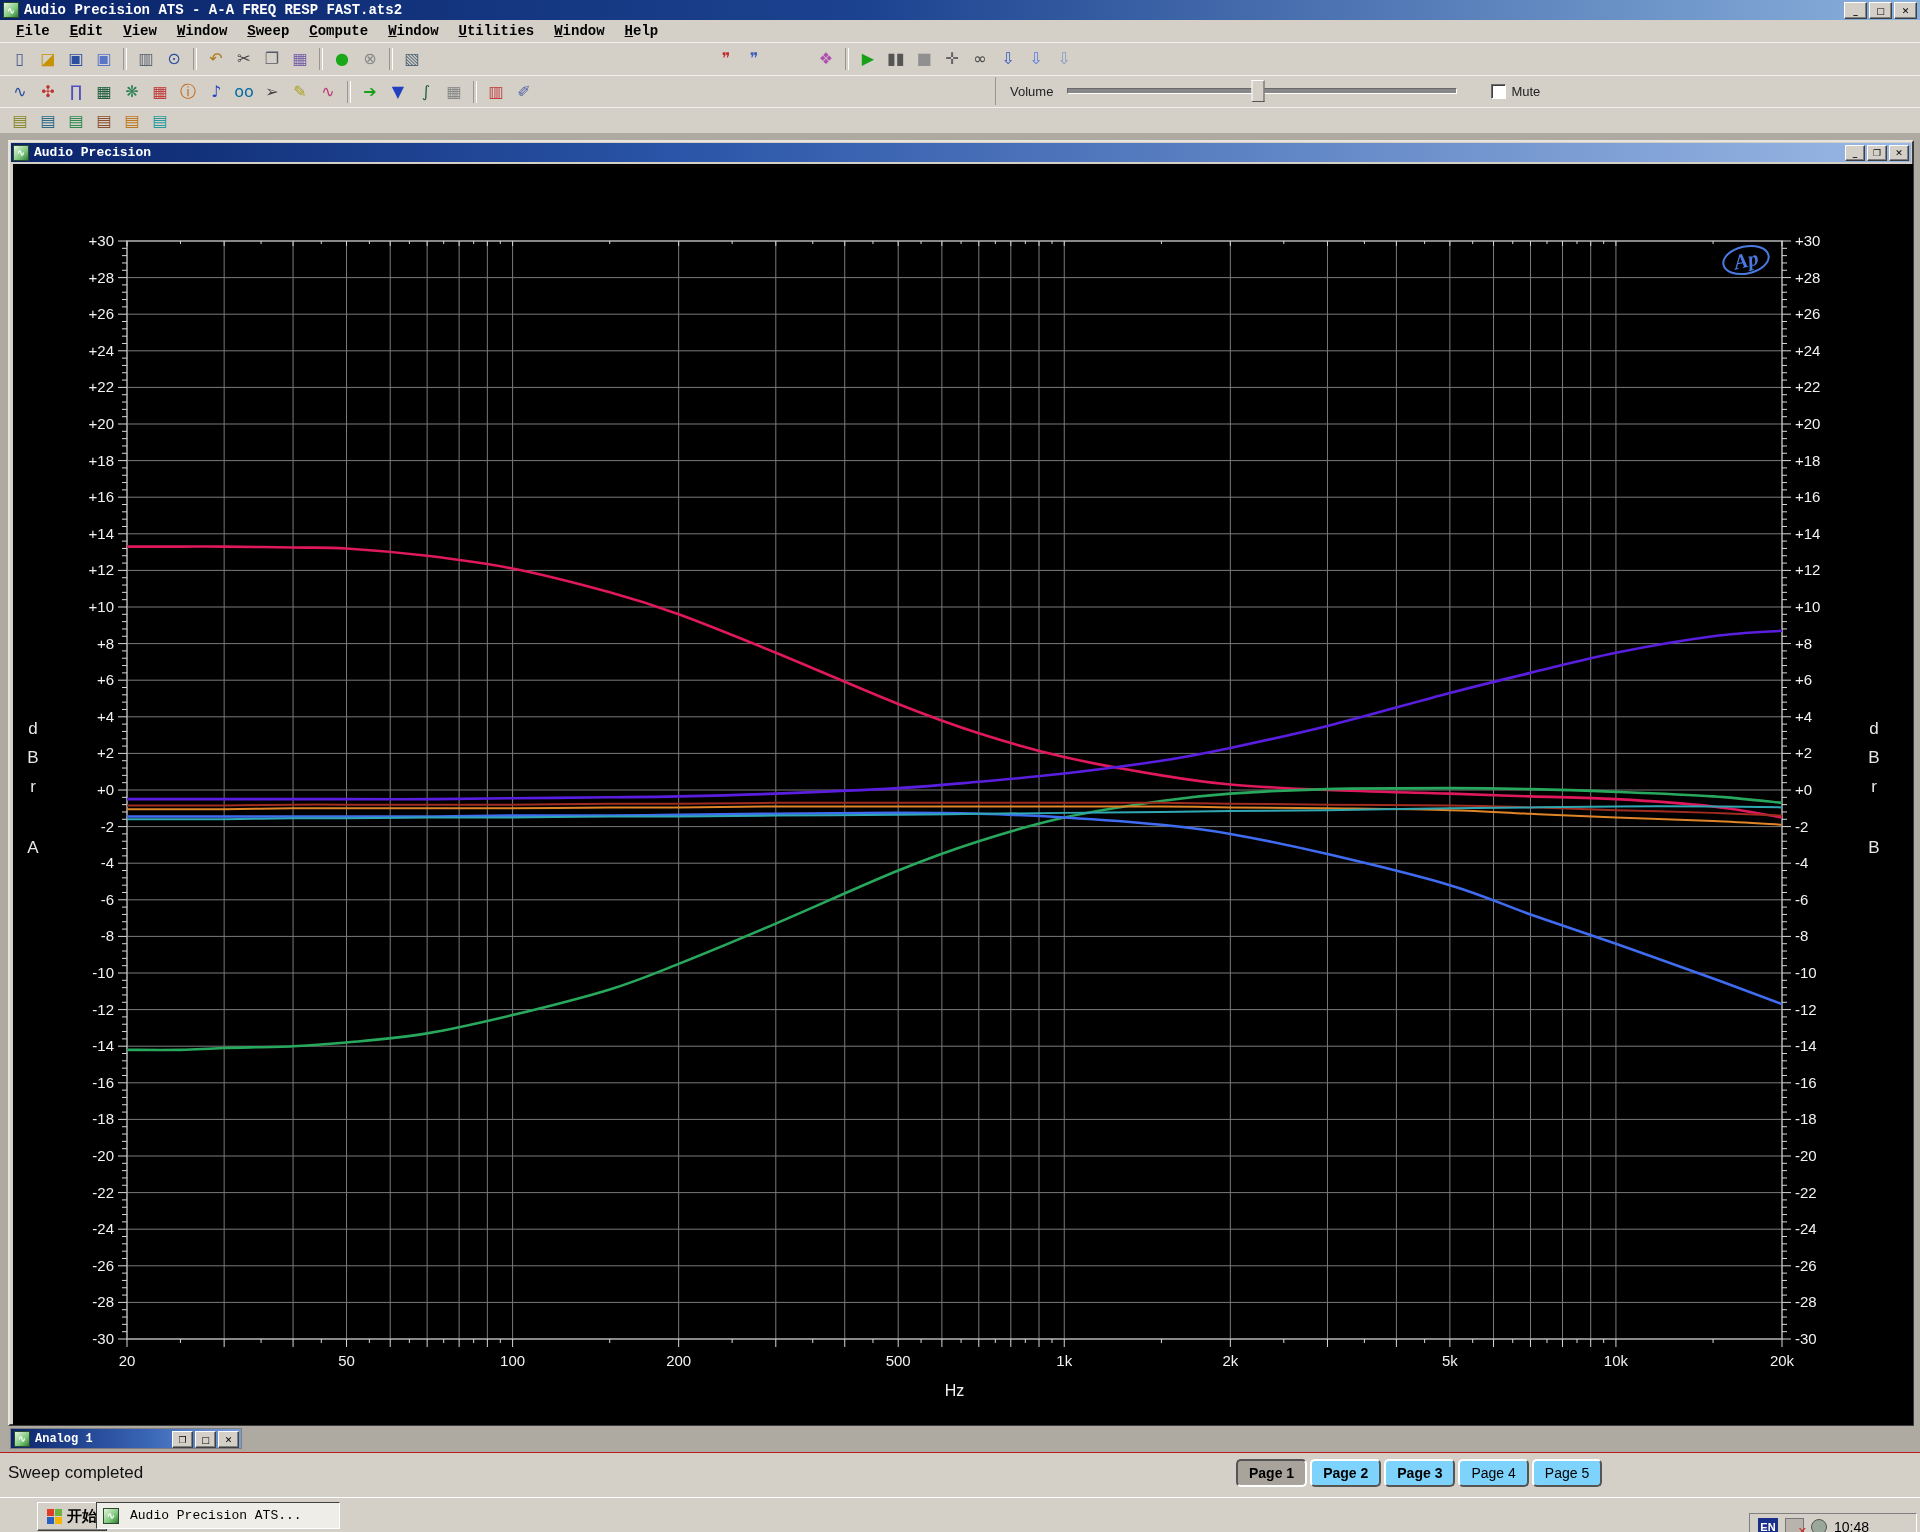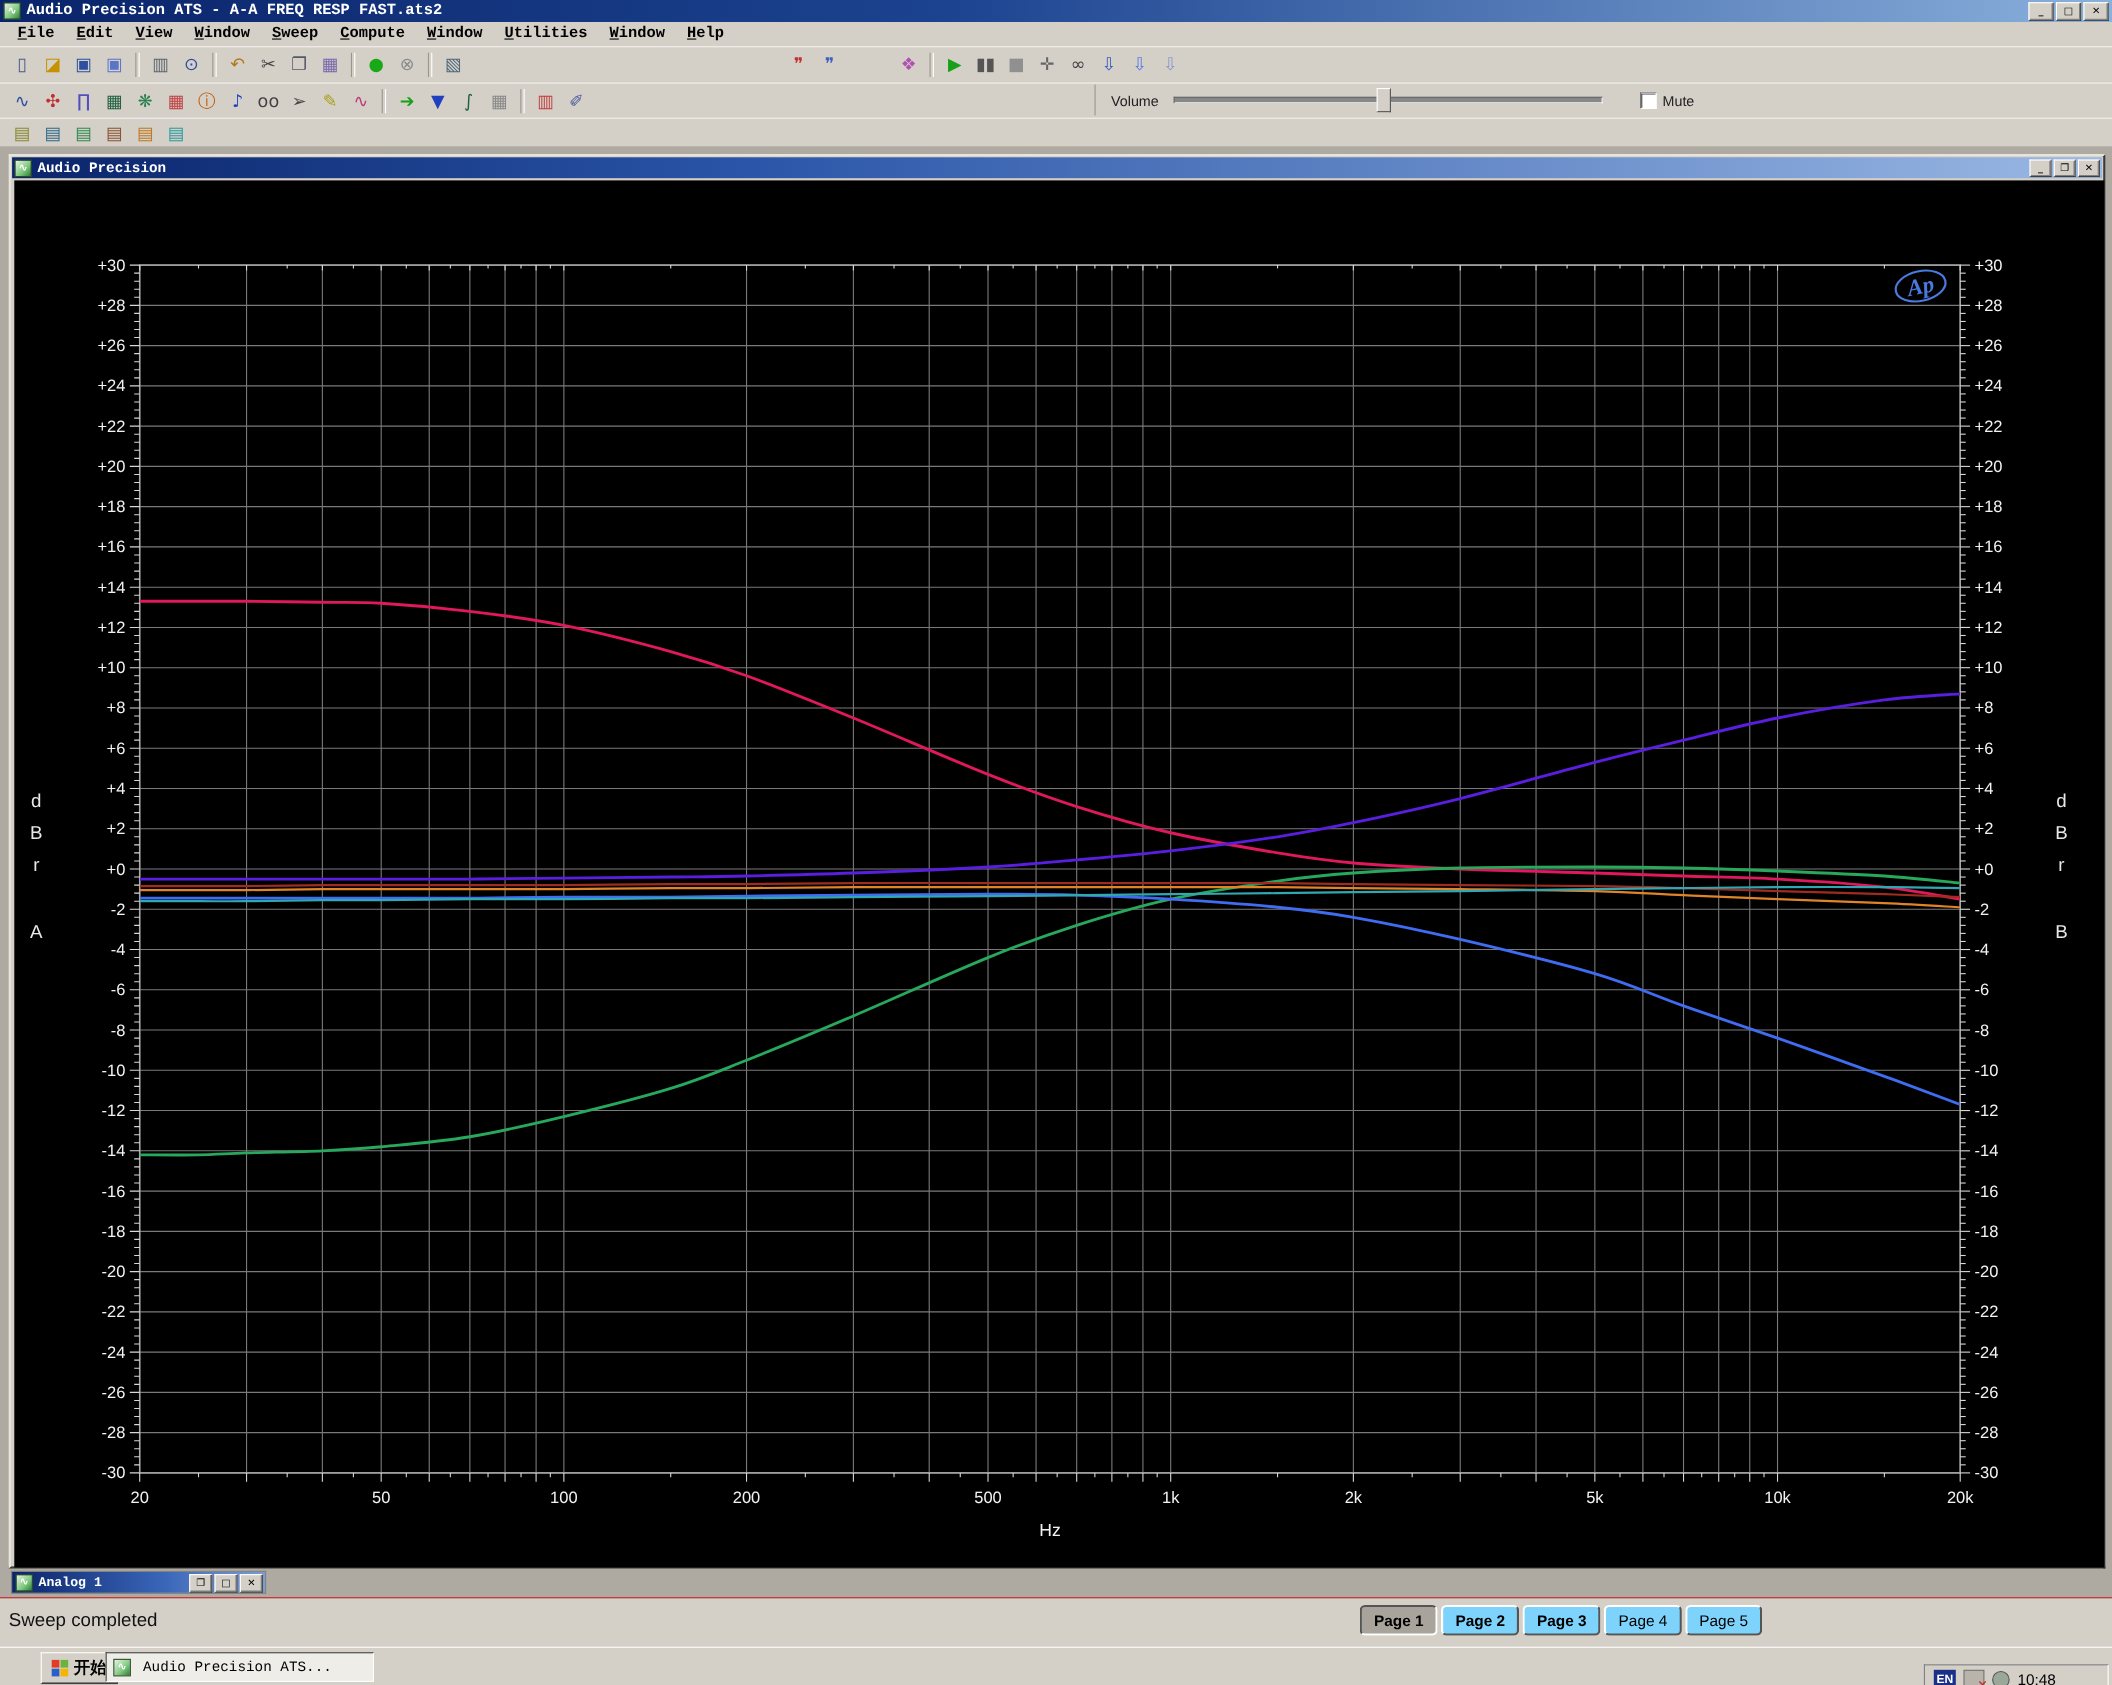--- a/index.html
+++ b/index.html
@@ -227,21 +227,21 @@
         <div class="tbtn">
           <span class="glyph" style="color: rgb(192, 64, 64);">▦</span>
         </div>
         <div class="tbtn">
           <span class="glyph" style="color: rgb(192, 96, 16);">ⓘ</span>
         </div>
         <div class="tbtn">
           <span class="glyph" style="color: rgb(32, 64, 192);">♪</span>
         </div>
         <div class="tbtn">
-          <span class="glyph" style="color: #404040;">oo</span>
+          <span class="glyph" style="color: #0369a1;">oo</span>
         </div>
         <div class="tbtn">
           <span class="glyph" style="color: rgb(68, 68, 68);">➢</span>
         </div>
         <div class="tbtn">
           <span class="glyph" style="color: rgb(168, 160, 32);">✎</span>
         </div>
         <div class="tbtn">
           <span class="glyph" style="color: rgb(192, 58, 120);">∿</span>
         </div>

